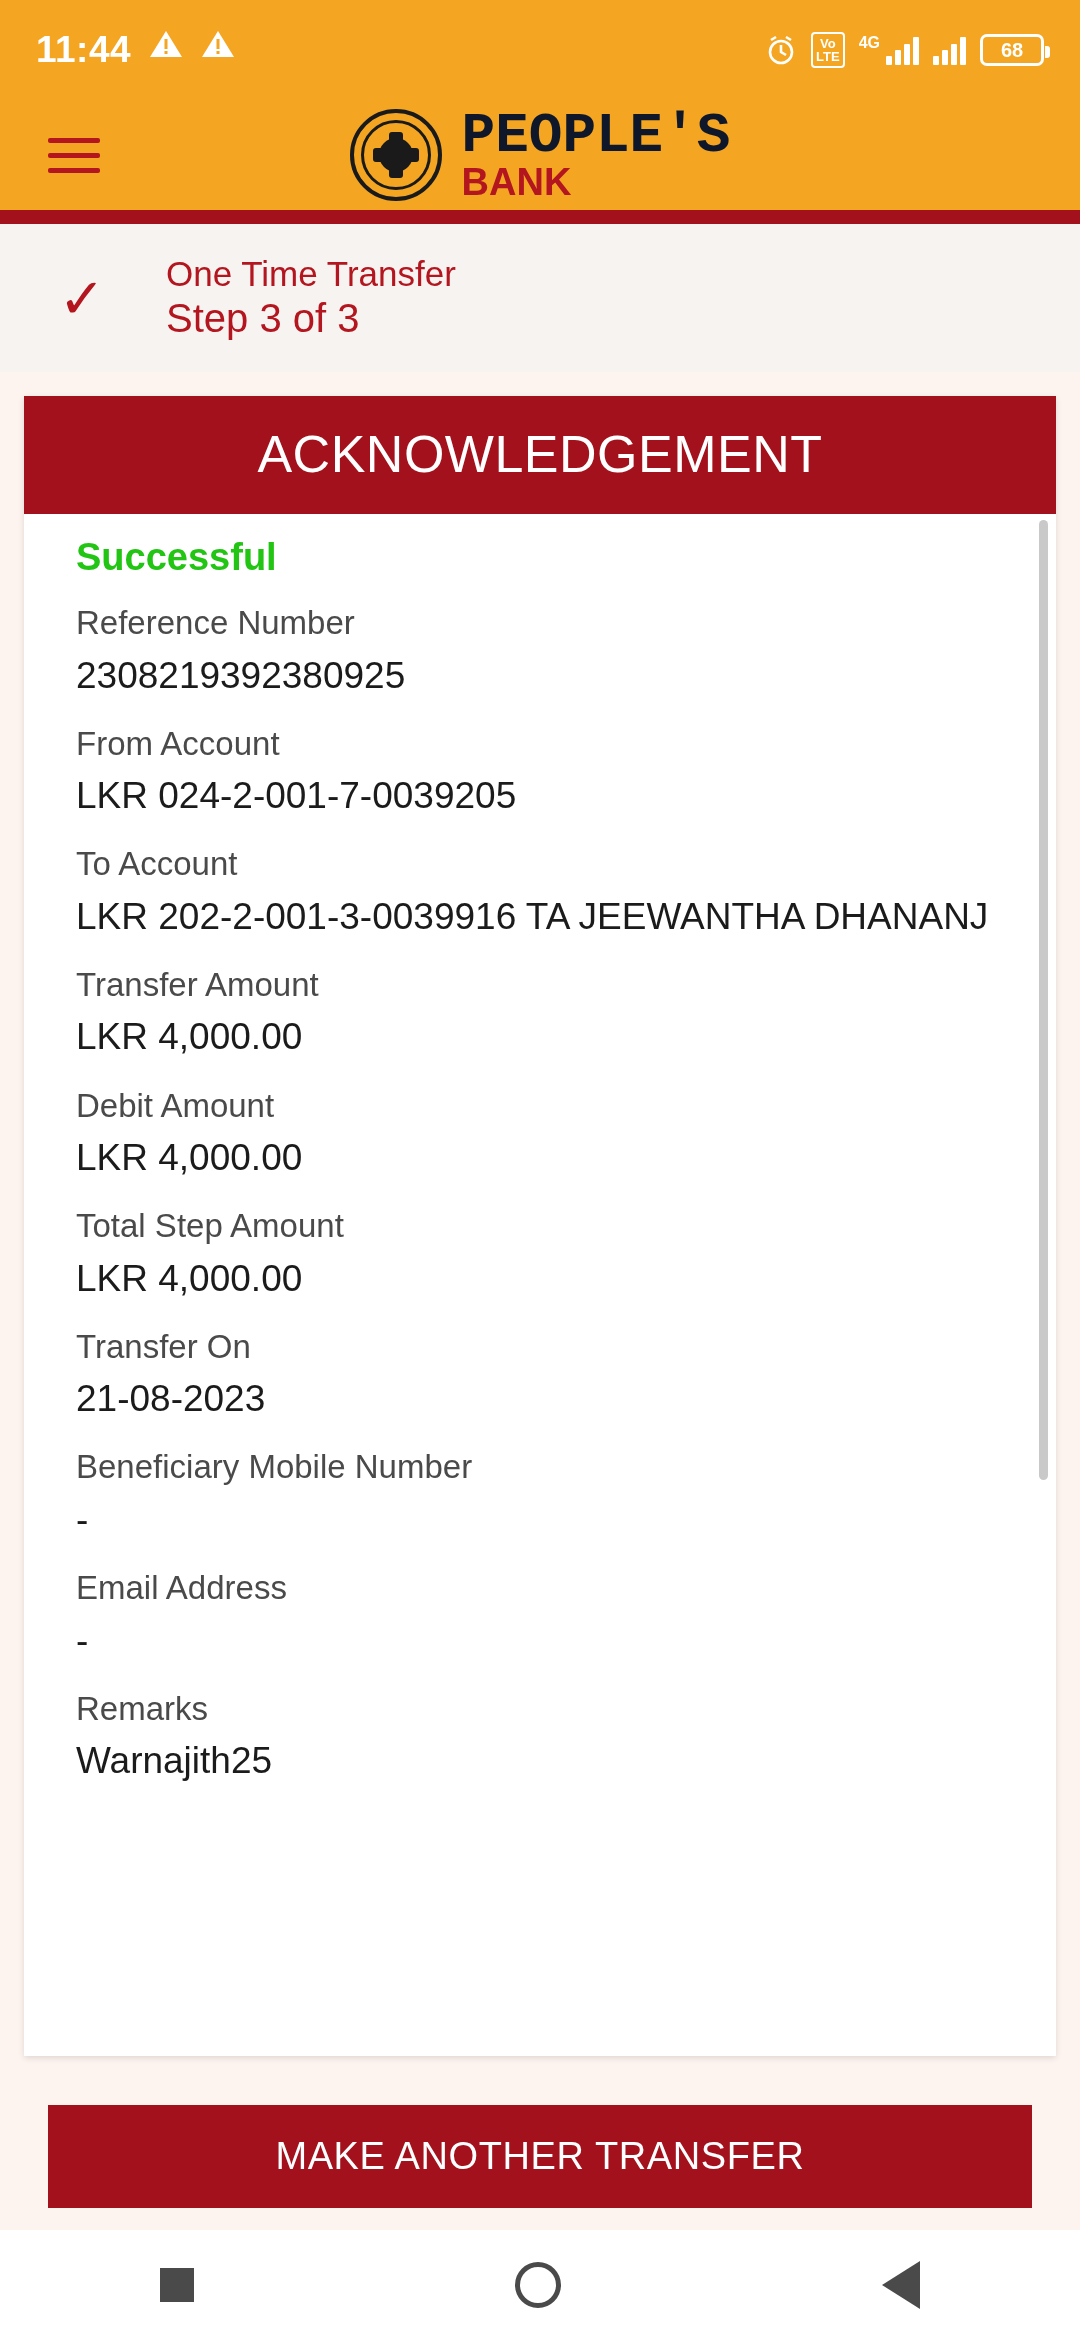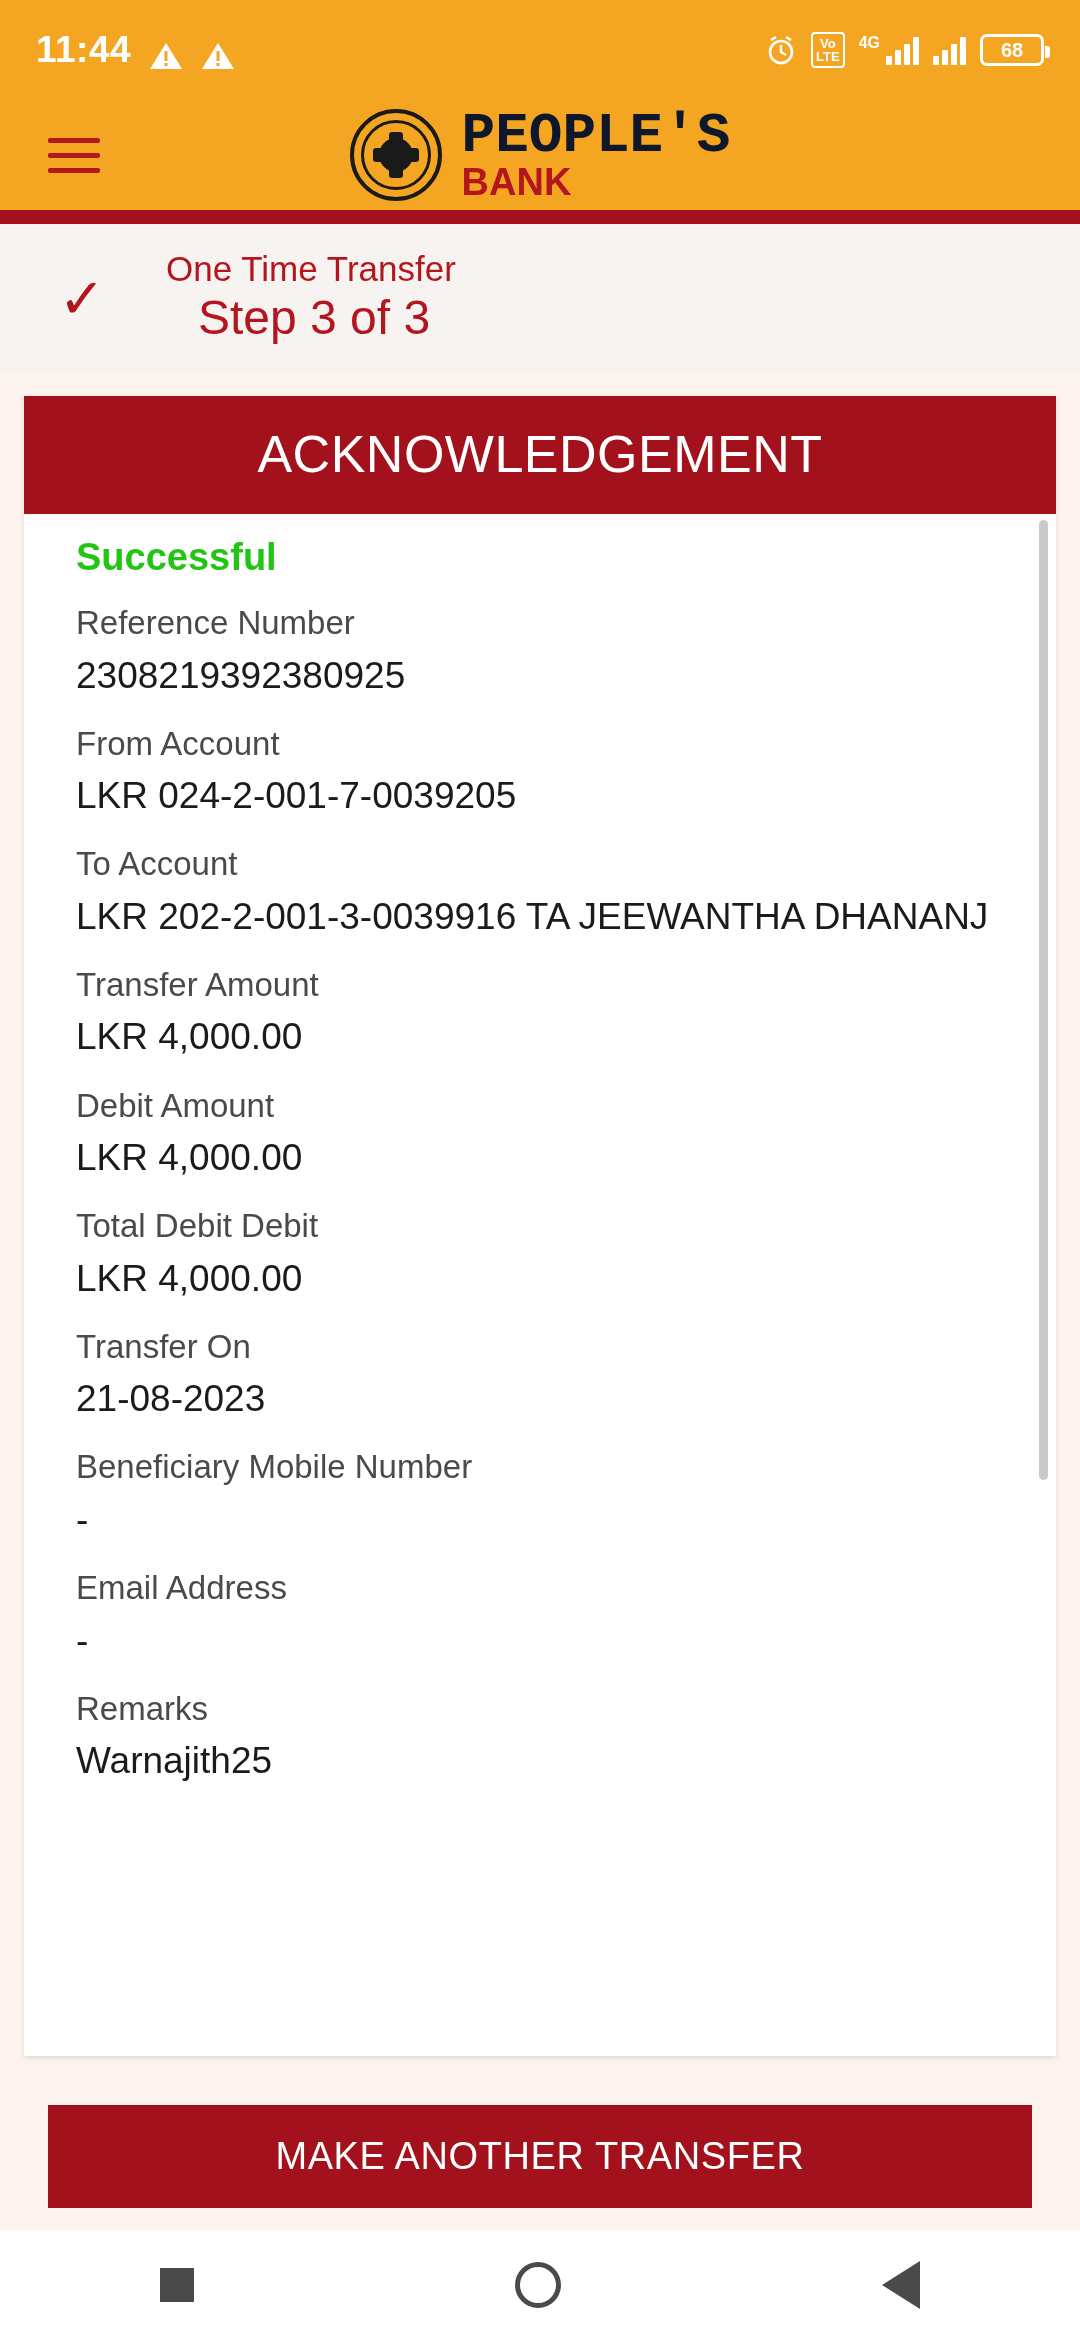--- a/index.html
+++ b/index.html
@@ -24,21 +24,21 @@
     height: 100px;
     background: #f4a623;
     display: flex;
     align-items: center;
     padding: 0 36px;
     color: #ffffff;
     flex: 0 0 auto;
   }
   .status-left {
     display: flex;
-    align-items: flex-end;
+    align-items: flex-start;
     gap: 18px;
   }
   .status-time {
     font-size: 37px;
     font-weight: bold;
     letter-spacing: 0.5px;
   }
   .warn-icon {
     width: 34px; height: 30px;
     position: relative;
@@ -203,23 +203,22 @@
   }
   .step-texts {
     margin-left: 46px;
     color: #b3161f;
   }
   .step-title {
     font-size: 35px;
     line-height: 1.15;
   }
   .step-sub {
-    font-size: 48px;
+    font-size: 40px;
     line-height: 1.2;
-    margin-left: 32px;
   }
 
   
   .body-area {
     flex: 1 1 auto;
     position: relative;
     padding: 24px 24px 0 24px;
     display: flex;
     flex-direction: column;
     min-height: 0;
@@ -419,21 +418,21 @@
         </div>
         <div class="field">
           <div class="label">Transfer Amount</div>
           <div class="value">LKR 4,000.00</div>
         </div>
         <div class="field">
           <div class="label">Debit Amount</div>
           <div class="value">LKR 4,000.00</div>
         </div>
         <div class="field">
-          <div class="label">Total Debit Debit</div>
+          <div class="label">Total Step Amount</div>
           <div class="value">LKR 4,000.00</div>
         </div>
         <div class="field">
           <div class="label">Transfer On</div>
           <div class="value">21-08-2023</div>
         </div>
         <div class="field">
           <div class="label">Beneficiary Mobile Number</div>
           <div class="value">-</div>
         </div>

